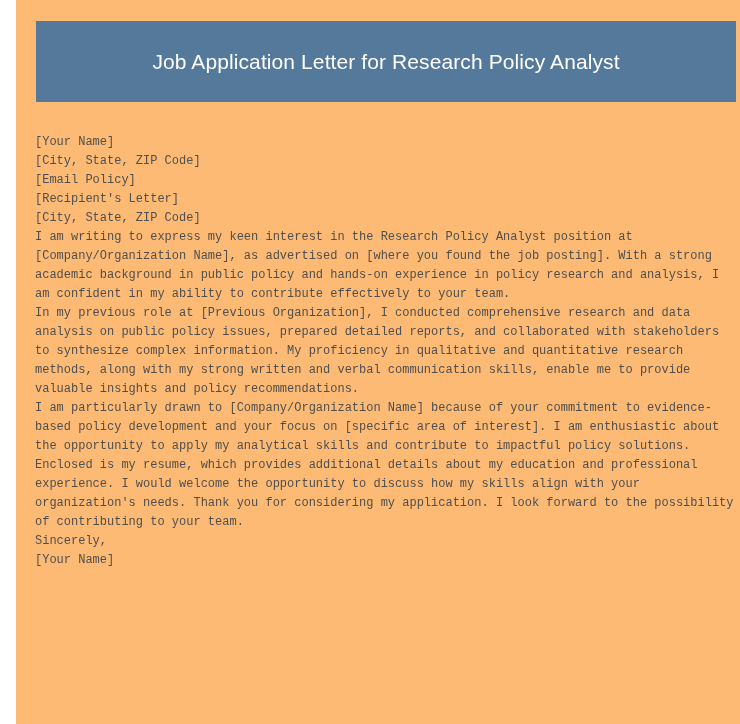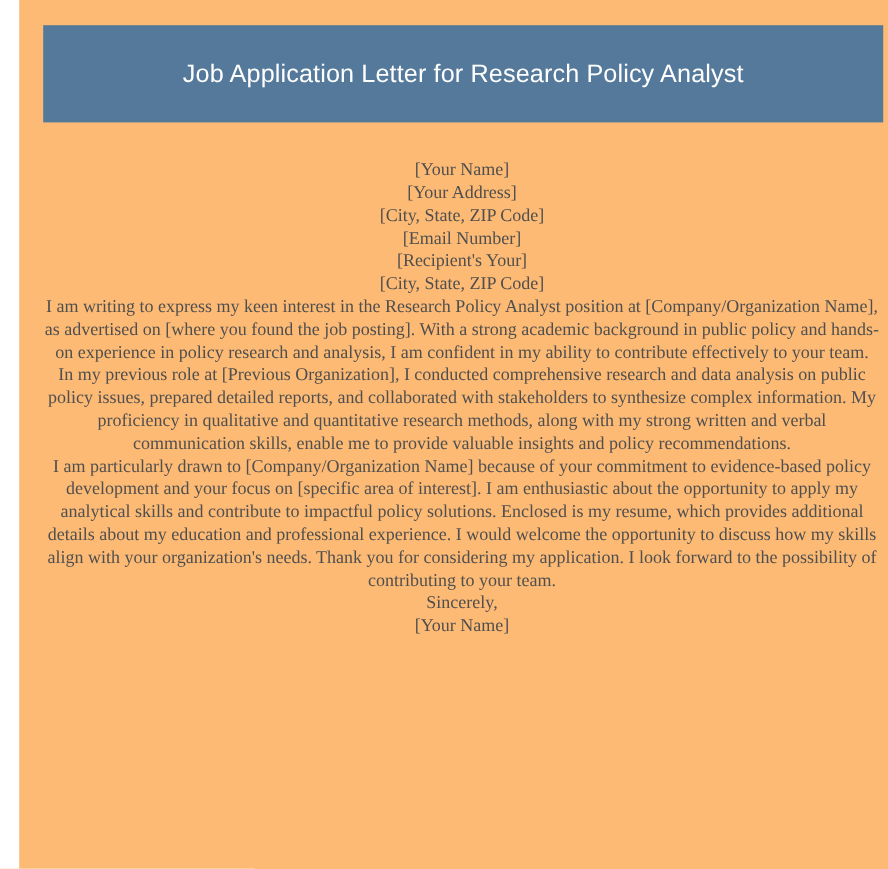--- a/index.html
+++ b/index.html
@@ -51,48 +51,47 @@
     position: absolute;
     left: 19px;
     top: 133px;
     width: 700px;
     box-sizing: border-box;
   }
 
   .letter-line,
   .letter-para {
     color: #4f4f4f;
-    font-size: 15px;
+    font-size: 12px;
     line-height: 19px;
     margin: 0;
     padding: 0;
-    text-align: center;
-    font-family: Liberation Serif, serif;
+    text-align: left;
+    font-family: Liberation Mono, monospace;
     word-wrap: break-word;
   }
 
   .letter-para {
     max-width: 700px;
   }
 </style>
 </head>
 <body>
 
 <div class="page">
 
   <div class="letter-header">
     <h1 class="letter-header-title">Job Application Letter for Research Policy Analyst</h1>
   </div>
 
   <div class="letter-body">
       <p class="letter-line">[Your Name]</p>
-      <p class="letter-line">[Your Address]</p>
       <p class="letter-line">[City, State, ZIP Code]</p>
-      <p class="letter-line">[Email Number]</p>
-      <p class="letter-line">[Recipient's Your]</p>
+      <p class="letter-line">[Email Policy]</p>
+      <p class="letter-line">[Recipient's Letter]</p>
       <p class="letter-line">[City, State, ZIP Code]</p>
       <p class="letter-para">I am writing to express my keen interest in the Research Policy Analyst position at [Company/Organization Name], as advertised on [where you found the job posting]. With a strong academic background in public policy and hands-on experience in policy research and analysis, I am confident in my ability to contribute effectively to your team.</p>
       <p class="letter-para">In my previous role at [Previous Organization], I conducted comprehensive research and data analysis on public policy issues, prepared detailed reports, and collaborated with stakeholders to synthesize complex information. My proficiency in qualitative and quantitative research methods, along with my strong written and verbal communication skills, enable me to provide valuable insights and policy recommendations.</p>
       <p class="letter-para">I am particularly drawn to [Company/Organization Name] because of your commitment to evidence-based policy development and your focus on [specific area of interest]. I am enthusiastic about the opportunity to apply my analytical skills and contribute to impactful policy solutions. Enclosed is my resume, which provides additional details about my education and professional experience. I would welcome the opportunity to discuss how my skills align with your organization's needs. Thank you for considering my application. I look forward to the possibility of contributing to your team.</p>
       <p class="letter-line">Sincerely,</p>
       <p class="letter-line">[Your Name]</p>
     </div>
 
 </div>
 

